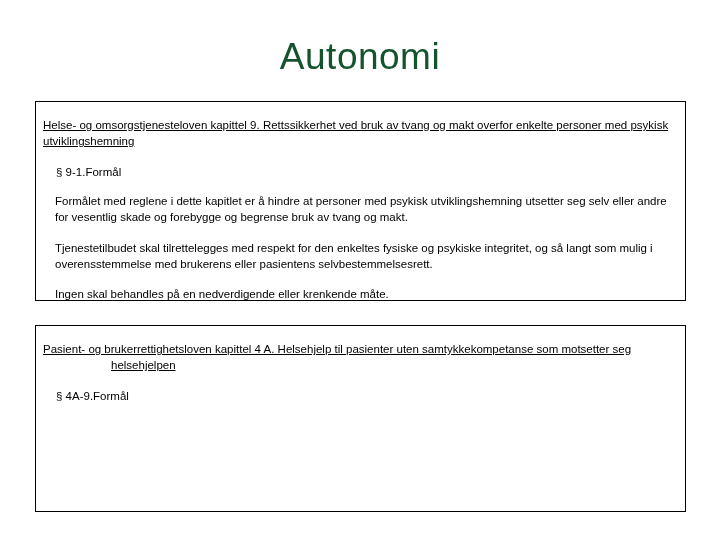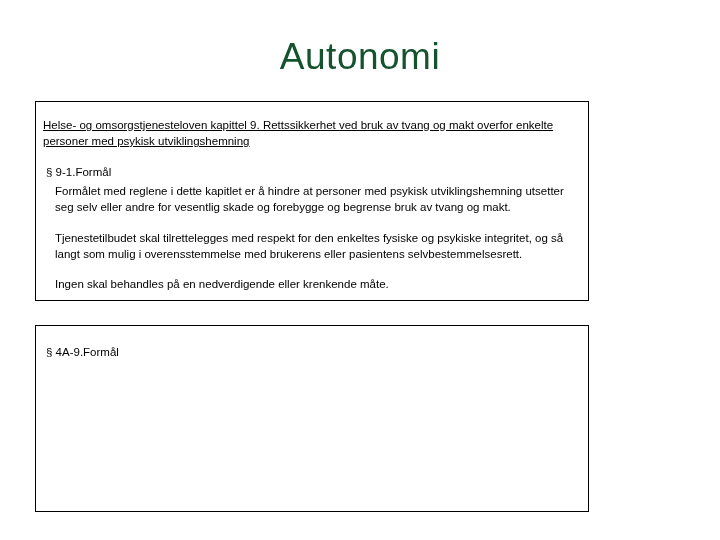--- a/index.html
+++ b/index.html
@@ -23,21 +23,21 @@
     width: 100%;
     text-align: center;
     font-size: 37px;
     font-weight: 400;
     color: #14532d;
     letter-spacing: 0.5px;
   }
   .text-box {
     position: absolute;
     left: 35px;
-    width: 554px;
+    width: 651px;
     box-sizing: border-box;
     border: 1px solid #000000;
     background: #ffffff;
     padding: 15px 10px 8px 7px;
     font-size: 11.5px;
     line-height: 1.42;
     color: #000000;
   }
   .text-box-1 {
     top: 101px;
@@ -46,21 +46,21 @@
   .text-box-2 {
     top: 325px;
     height: 187px;
   }
   .box-heading {
     margin: 0 0 14px 0;
     text-decoration: underline;
     white-space: pre-line;
   }
   .law-ref {
-    margin: 3px;
+    margin: 13px;
     white-space: pre-line;
   }
   .para {
     margin: 0 0 14px 12px;
     white-space: pre-line;
   }
   .hang-28 {
     padding-left: 28px;
     text-indent: -28px;
   }
@@ -78,16 +78,18 @@
 
   <div class="text-box text-box-1">
     <p class="box-heading">Helse- og omsorgstjenesteloven kapittel 9. Rettssikkerhet ved bruk av tvang og makt overfor enkelte personer med psykisk utviklingshemning</p>
     <p class="law-ref">§ 9-1.Formål</p>
     <p class="para">Formålet med reglene i dette kapitlet er å hindre at personer med psykisk utviklingshemning utsetter seg selv eller andre for vesentlig skade og forebygge og begrense bruk av tvang og makt.</p>
     <p class="para">Tjenestetilbudet skal tilrettelegges med respekt for den enkeltes fysiske og psykiske integritet, og så langt som mulig i overensstemmelse med brukerens eller pasientens selvbestemmelsesrett.</p>
     <p class="para">Ingen skal behandles på en nedverdigende eller krenkende måte.</p>
   </div>
 
   <div class="text-box text-box-2">
+    <p class="box-heading hang-68">Pasient- og brukerrettighetsloven kapittel 4 A. Helsehjelp til pasienter uten samtykkekompetanse som motsetter seg 
+helsehjelpen</p>
     <p class="law-ref">§ 4A-9.Formål</p>
   </div>
 
 </div>
 
 </body></html>

